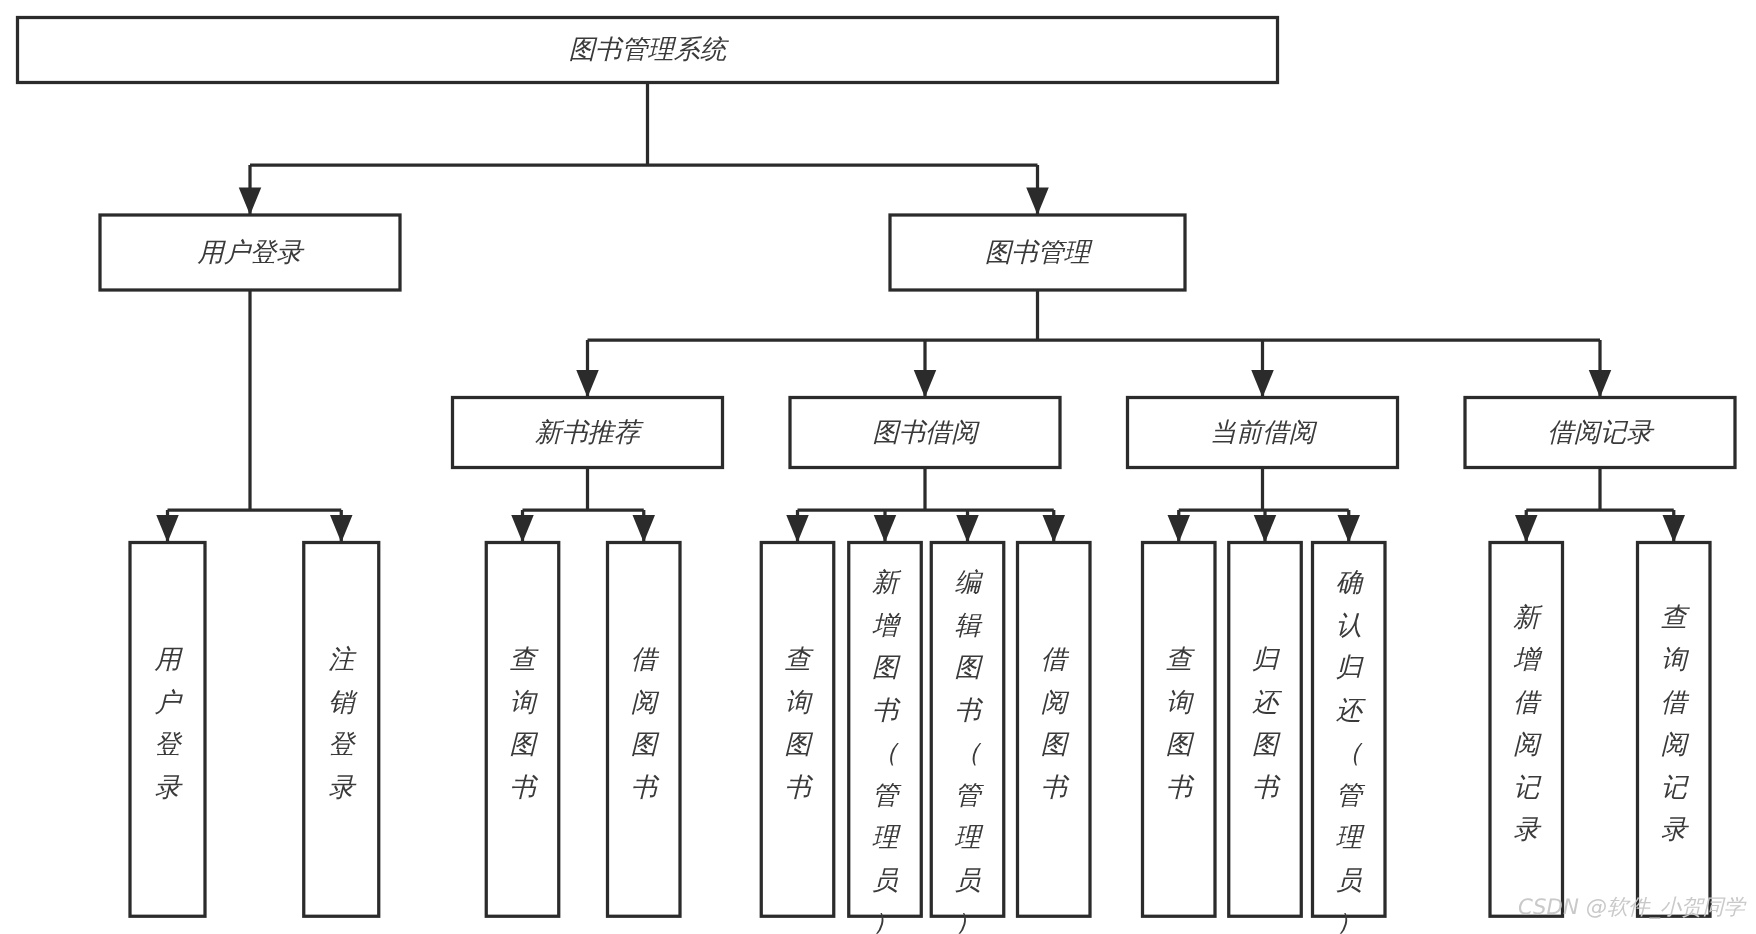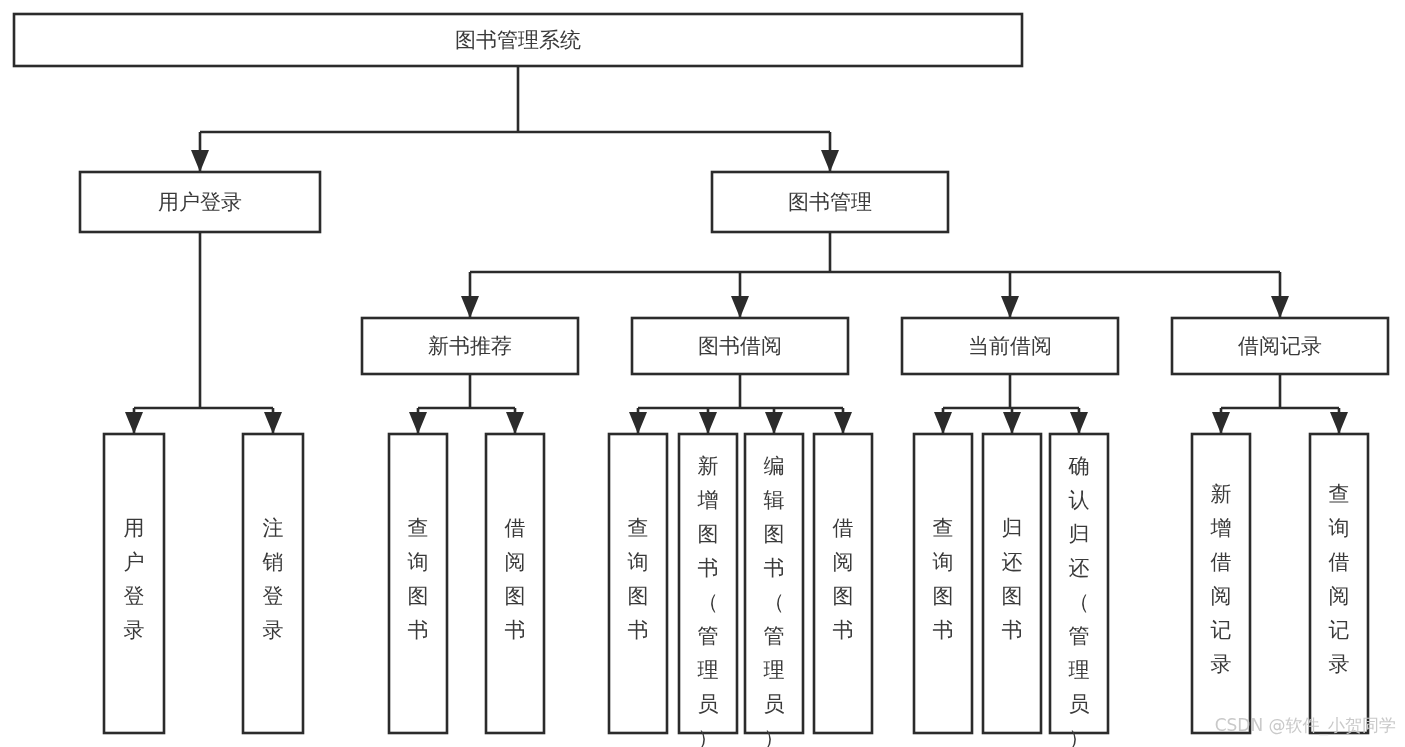--- a/index.html
+++ b/index.html
@@ -14,20 +14,21 @@
     overflow: hidden;
     font-family: "DejaVu Sans", "Liberation Sans", sans-serif;
     position: relative;
   }
   #diagram-root {
     position: absolute;
     left: 0;
     top: 0;
     width: 1405px;
     height: 747px;
+    font-style: italic;
   }
   svg.diagram-canvas {
     display: block;
     width: 1405px;
     height: 747px;
     background: #ffffff;
   }
   .node-box {
     fill: #ffffff;
     stroke: #2b2b2b;

